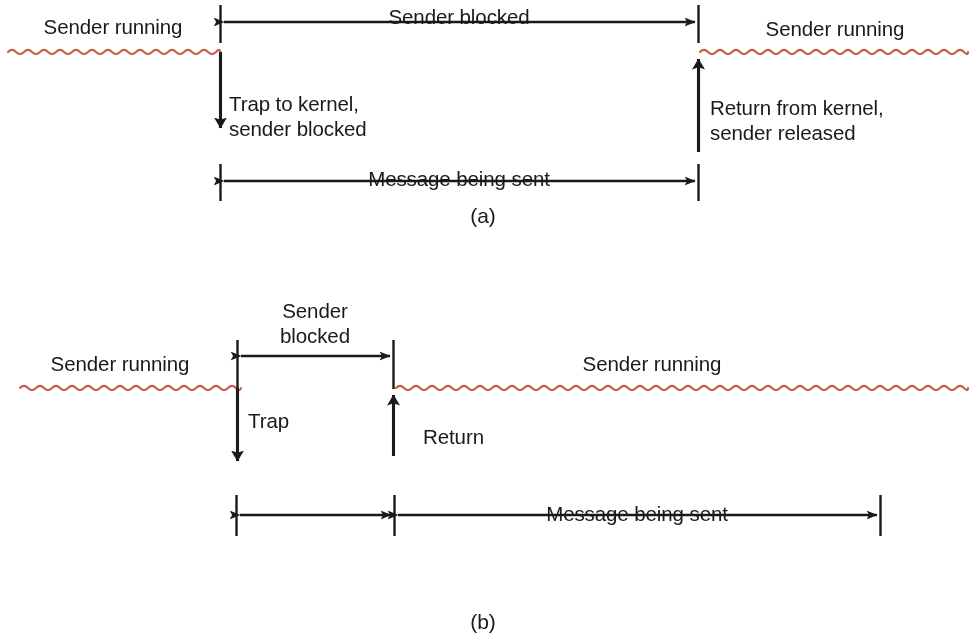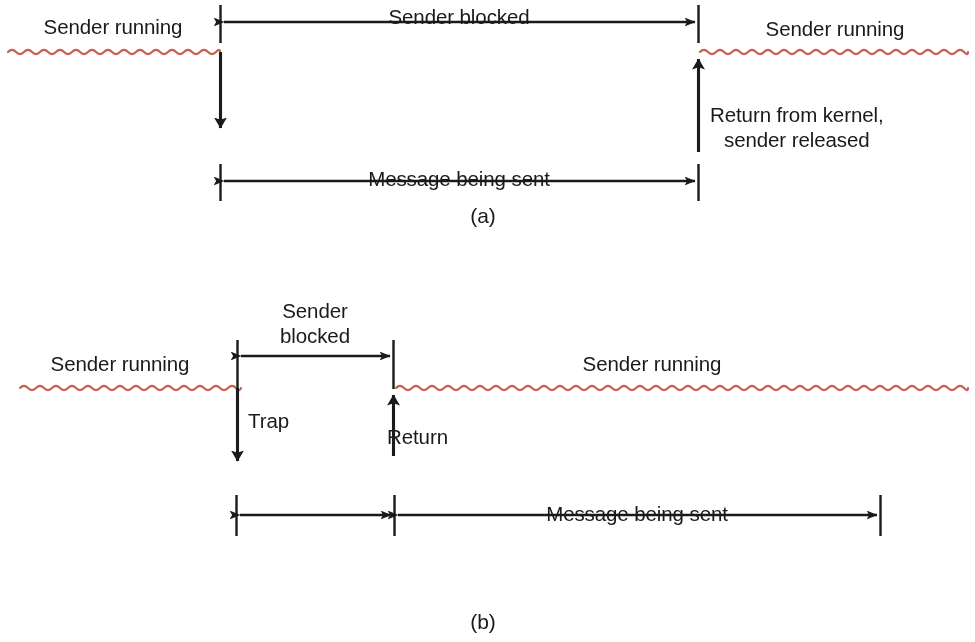--- a/index.html
+++ b/index.html
@@ -90,37 +90,39 @@
       <line x1="398" y1="515" x2="877" y2="515" stroke="#1a1a1a" stroke-width="2.6" marker-start="url(#ah-l)" marker-end="url(#ah-r)"></line>
     </g>
   </svg>
 
   <div class="lbl center" style="left:113px;top:14px;">Sender running</div>
 
   <div class="lbl center" style="left:459px;top:4px;">Sender blocked</div>
 
   <div class="lbl center" style="left:835px;top:16px;">Sender running</div>
 
+  <div class="lbl left" style="left:229px;top:91px;">Trap to kernel,
+sender blocked</div>
 
-  <div class="lbl left" style="left:710px;top:102px;text-align:center;">Return from kernel,
+  <div class="lbl left" style="left:710px;top:95px;">Return from kernel,
 sender released</div>
 
   <div class="lbl center" style="left:459px;top:166px;">Message being sent</div>
 
   <div class="panel-tag" style="left:483px;top:204px;">(a)</div>
 
   <div class="lbl center" style="left:315px;top:298px;text-align:center;">Sender
 blocked</div>
 
   <div class="lbl center" style="left:120px;top:351px;">Sender running</div>
 
   <div class="lbl center" style="left:652px;top:351px;">Sender running</div>
 
   <div class="lbl left" style="left:248px;top:408px;">Trap</div>
 
-  <div class="lbl left" style="left:387px;top:424px;">Return</div>
+  <div class="lbl left" style="left:423px;top:424px;">Return</div>
 
 
   <div class="lbl center" style="left:637px;top:501px;">Message being sent</div>
 
   <div class="panel-tag" style="left:483px;top:610px;">(b)</div>
 
 </div>
 
 </body></html>

